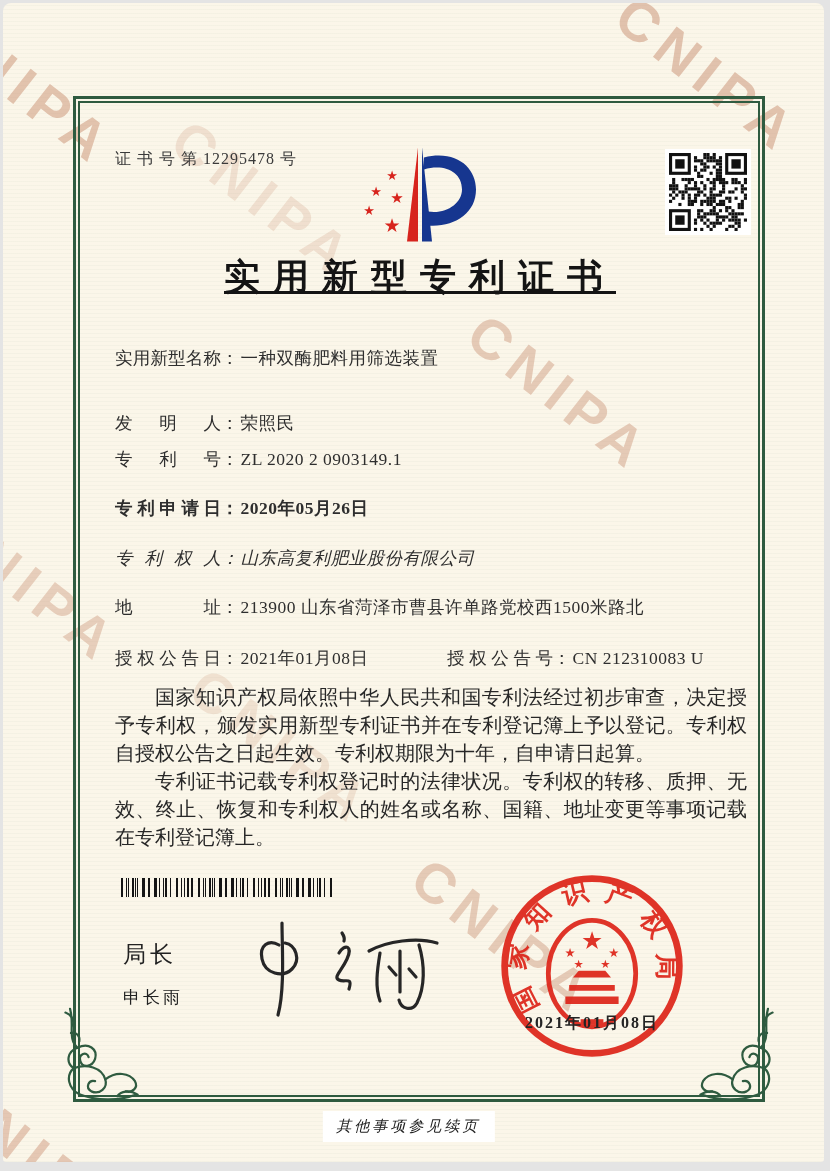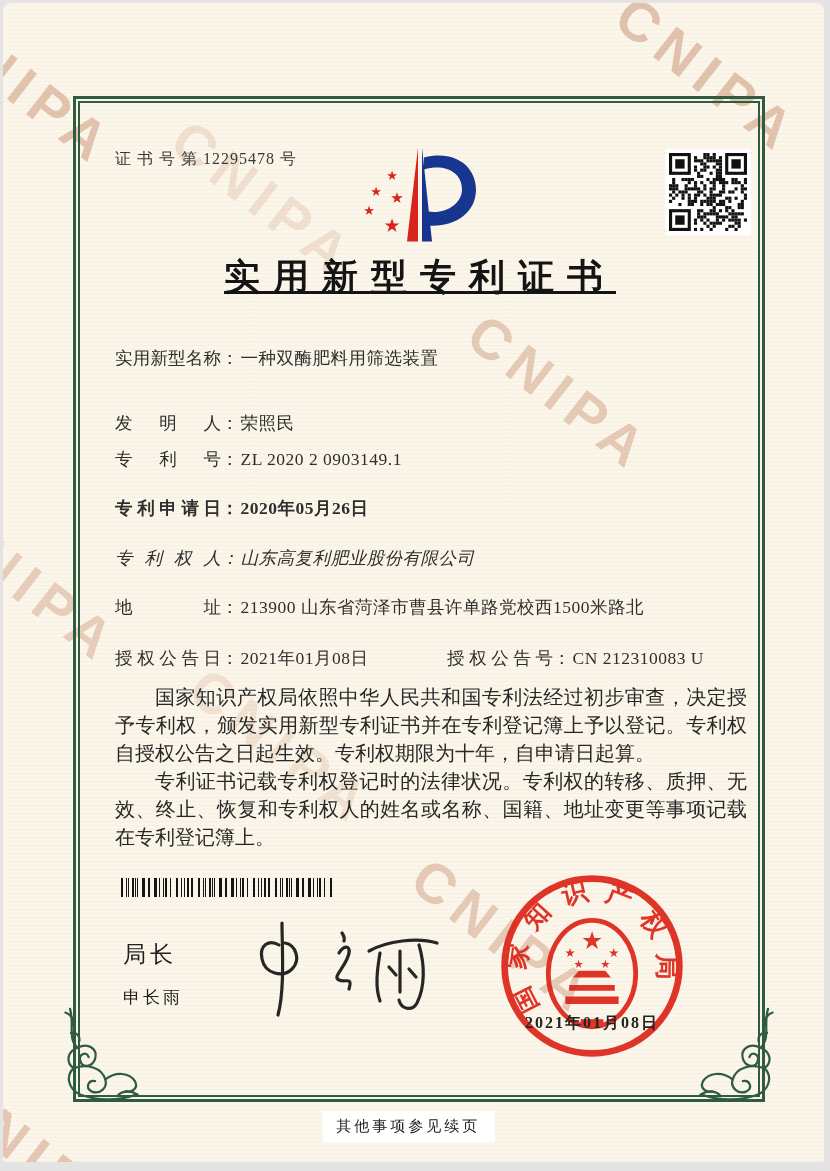--- a/index.html
+++ b/index.html
@@ -58,21 +58,21 @@
   .signer-name{position:absolute;left:120px;top:983px;font-size:17px;letter-spacing:3px;color:#222;}
   .signature{position:absolute;left:238px;top:916px;width:210px;height:102px;}
   .seal{position:absolute;left:494px;top:868px;width:190px;height:190px;z-index:4;opacity:.93;mix-blend-mode:multiply;}
   .seal-date{
     position:absolute;left:494px;top:1010px;width:190px;text-align:center;z-index:5;
     font-size:16px;font-weight:bold;color:#242424;letter-spacing:2px;white-space:nowrap;
   }
   .page-info{position:absolute;left:70px;width:692px;top:1066px;text-align:center;font-size:13.5px;color:#333;letter-spacing:2px;}
   .note{
     position:absolute;left:50%;top:1108px;transform:translateX(-53%);
-    background:#ffffff;padding:6px 14px;font-size:15px;letter-spacing:3px;color:#222;z-index:3;
+    background:#ffffff;padding:6px 14px;font-size:15px;letter-spacing:3px;color:#222;z-index:3;font-style:italic;
   }
   .orn{position:absolute;width:96px;height:102px;z-index:4;}
   .orn.left{left:58px;top:1004px;}
   .orn.right{left:678px;top:1004px;transform:scaleX(-1);}
 </style>
 </head>
 <body>
 
 <div class="page">
 

